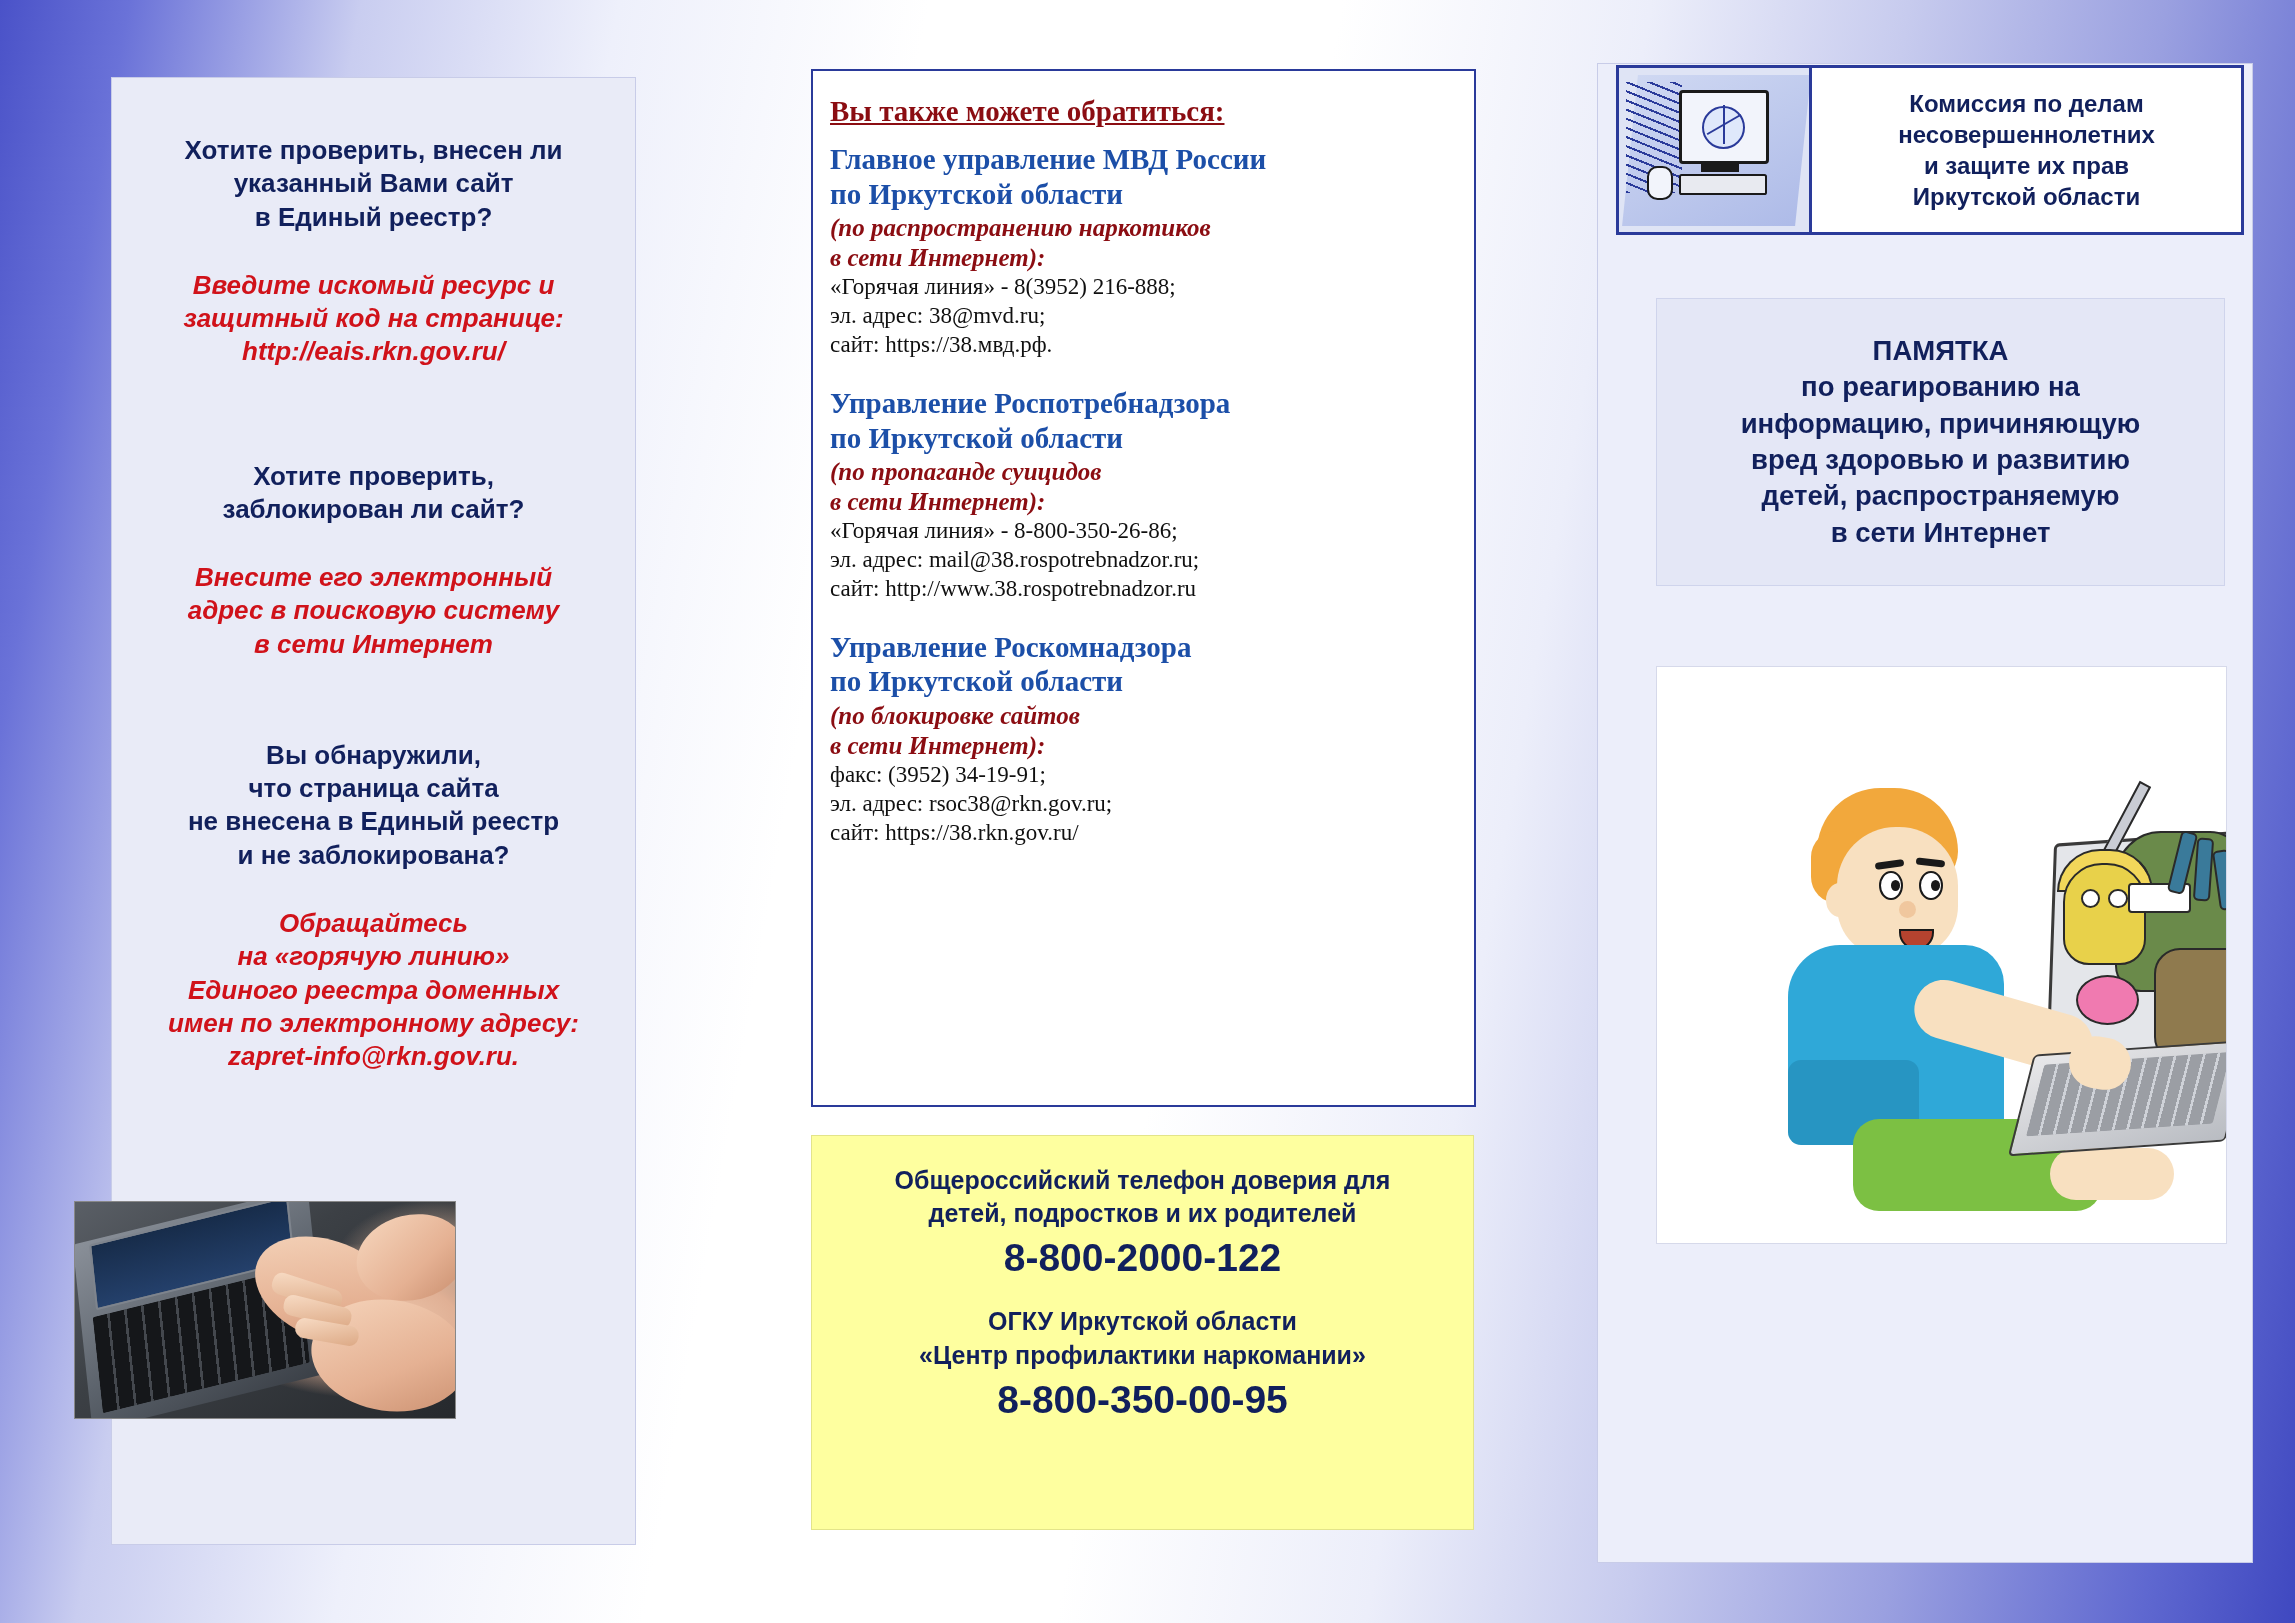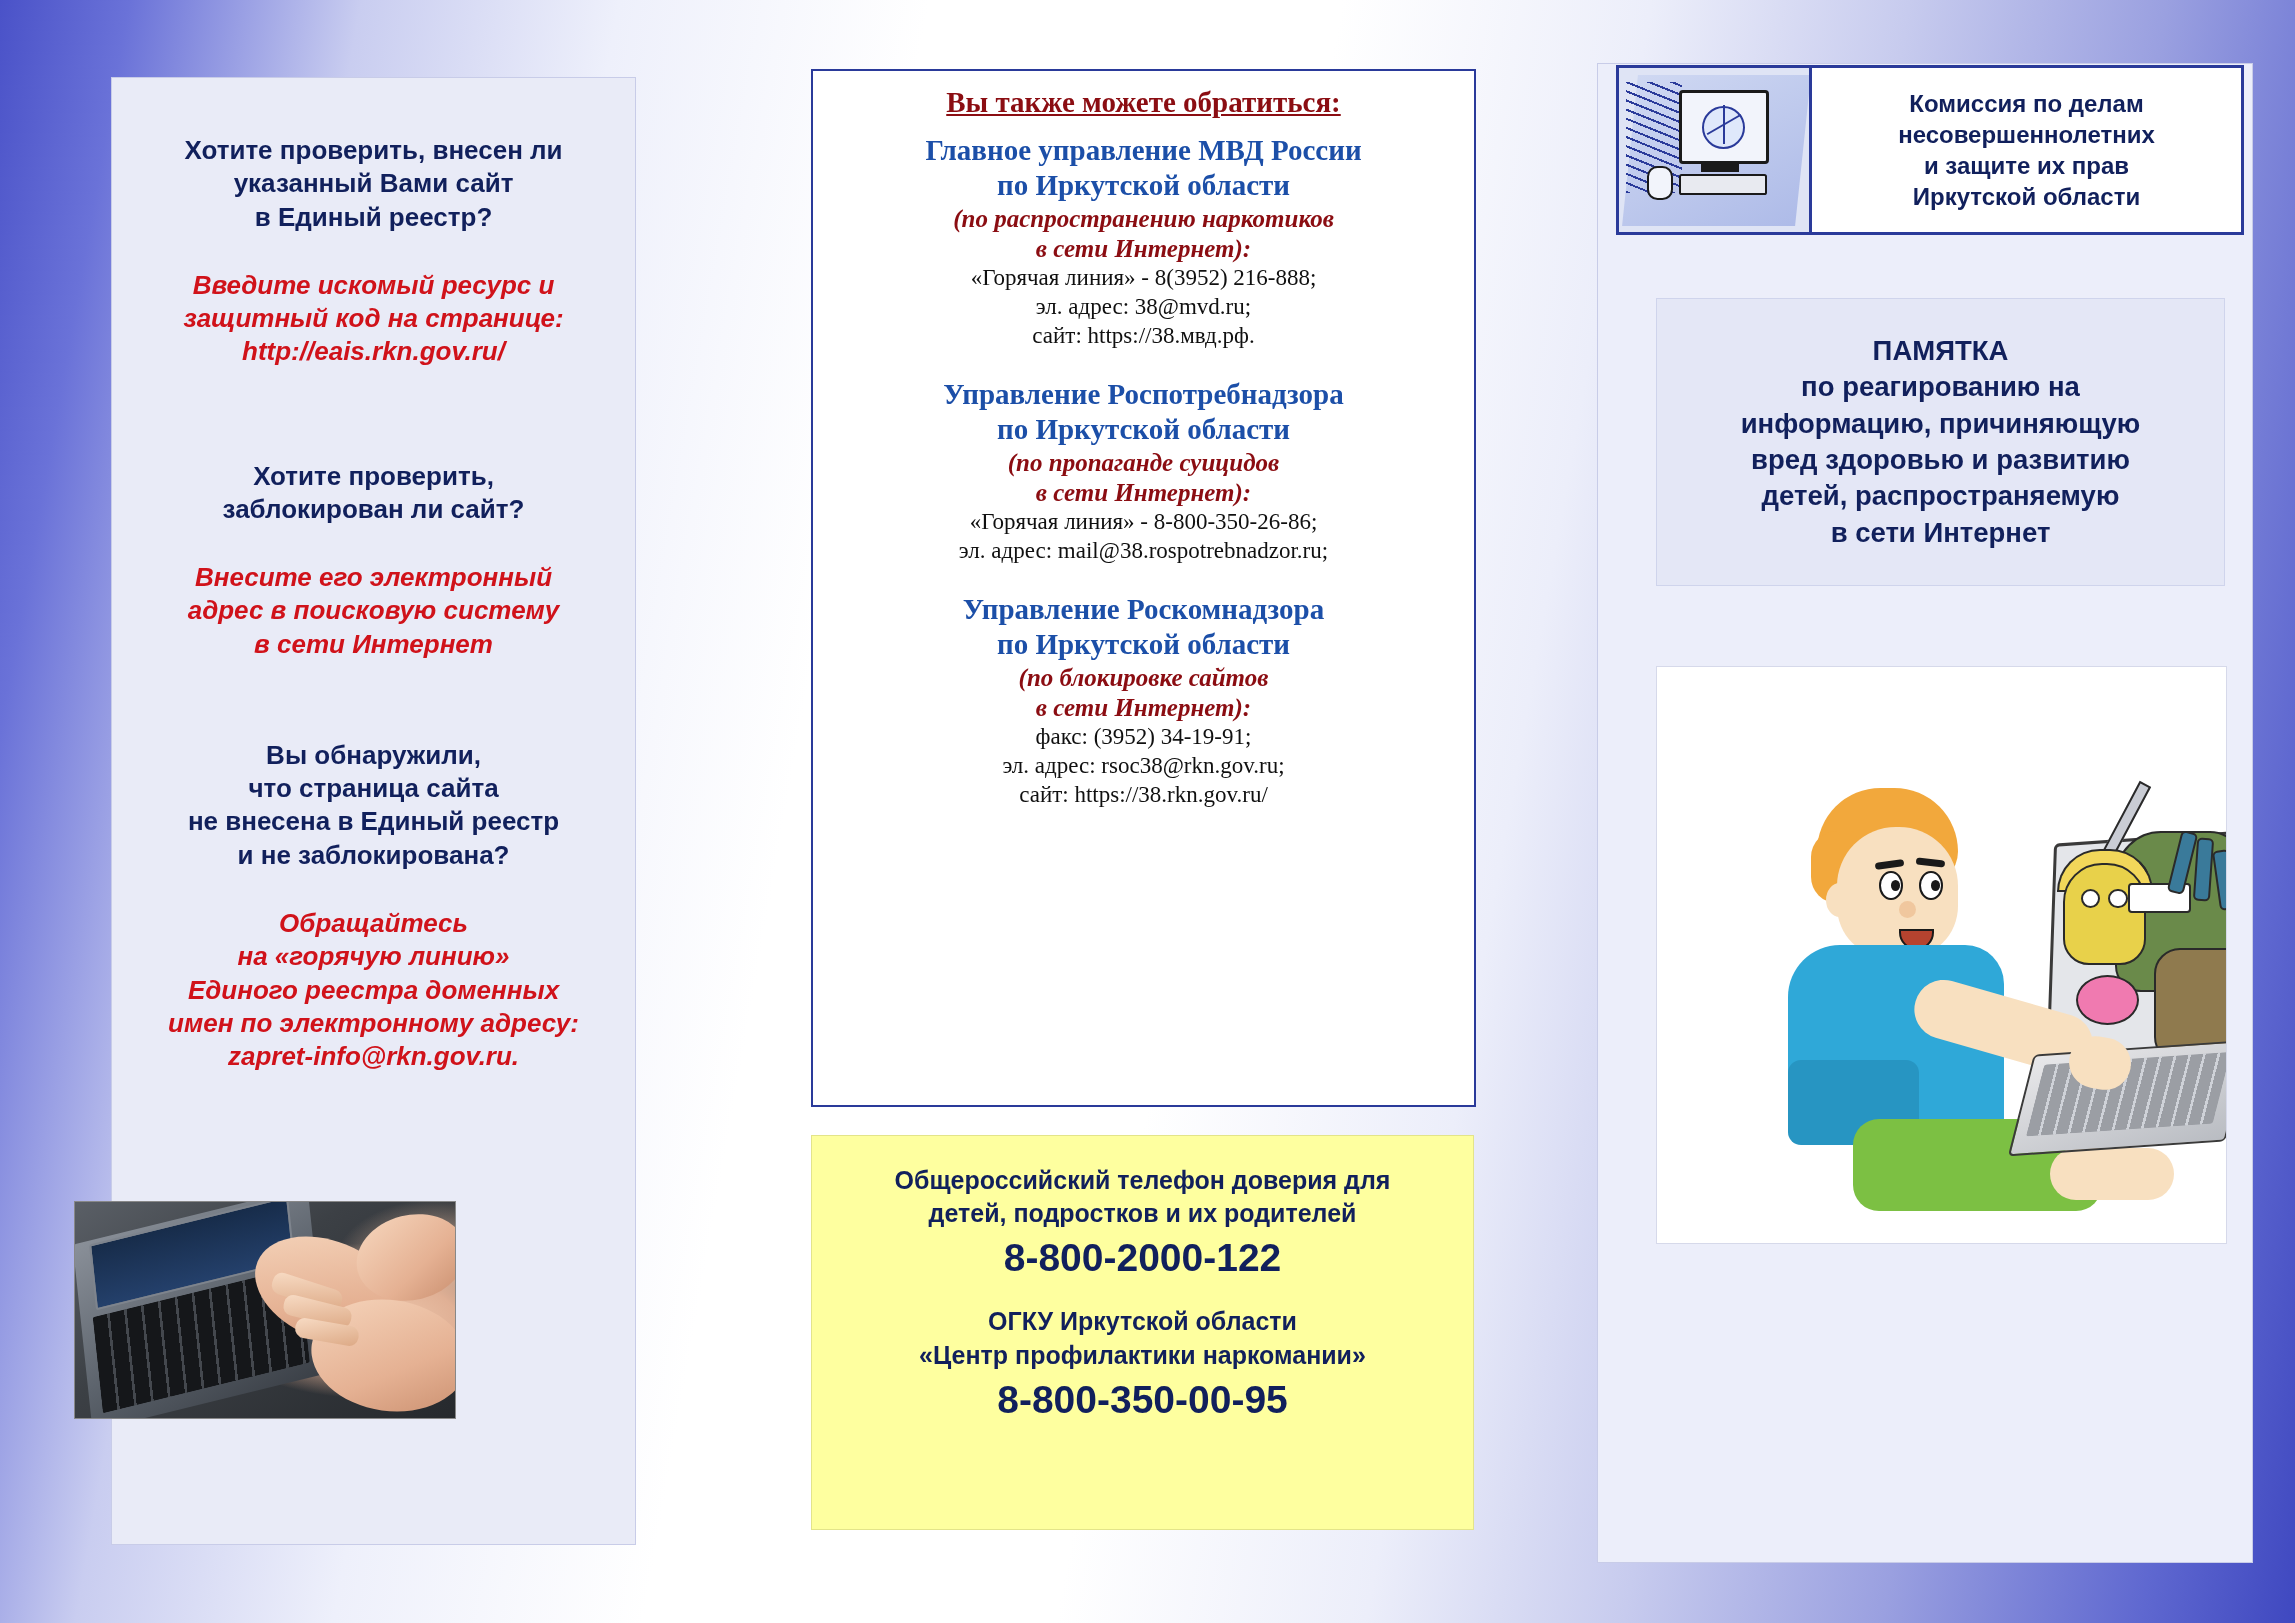--- a/index.html
+++ b/index.html
@@ -119,21 +119,21 @@
   
   .col2-box {
     position: absolute;
     left: 811px;
     top: 69px;
     width: 661px;
     height: 1034px;
     background: #ffffff;
     border: 2px solid #2a3a9a;
   }
-  .c2-inner { padding: 15px 17px; text-align: center; }
+  .c2-inner { padding: 24px 17px; text-align: left; }
   .c2-title {
     font-family: "Liberation Serif", serif;
     color: #8b0d12;
     font-weight: bold;
     font-size: 29px;
     text-decoration: underline;
     margin-bottom: 14.4px;
   }
   .c2-org {
     font-family: "Liberation Serif", serif;
@@ -441,20 +441,21 @@
 
       <div class="c2-gap"></div>
 
       <div>
         <div class="c2-org" style="white-space:pre-line">Управление Роспотребнадзора
 по Иркутской области</div>
         <div class="c2-sub" style="white-space:pre-line">(по пропаганде суицидов
 в сети Интернет):</div>
         <div class="c2-line">«Горячая линия» - 8-800-350-26-86;</div>
         <div class="c2-line">эл. адрес: mail@38.rospotrebnadzor.ru;</div>
+        <div class="c2-line">сайт: http://www.38.rospotrebnadzor.ru</div>
       </div>
 
       <div class="c2-gap"></div>
 
       <div>
         <div class="c2-org" style="white-space:pre-line">Управление Роскомнадзора
 по Иркутской области</div>
         <div class="c2-sub" style="white-space:pre-line">(по блокировке сайтов
 в сети Интернет):</div>
         <div class="c2-line">факс: (3952) 34-19-91;</div>

